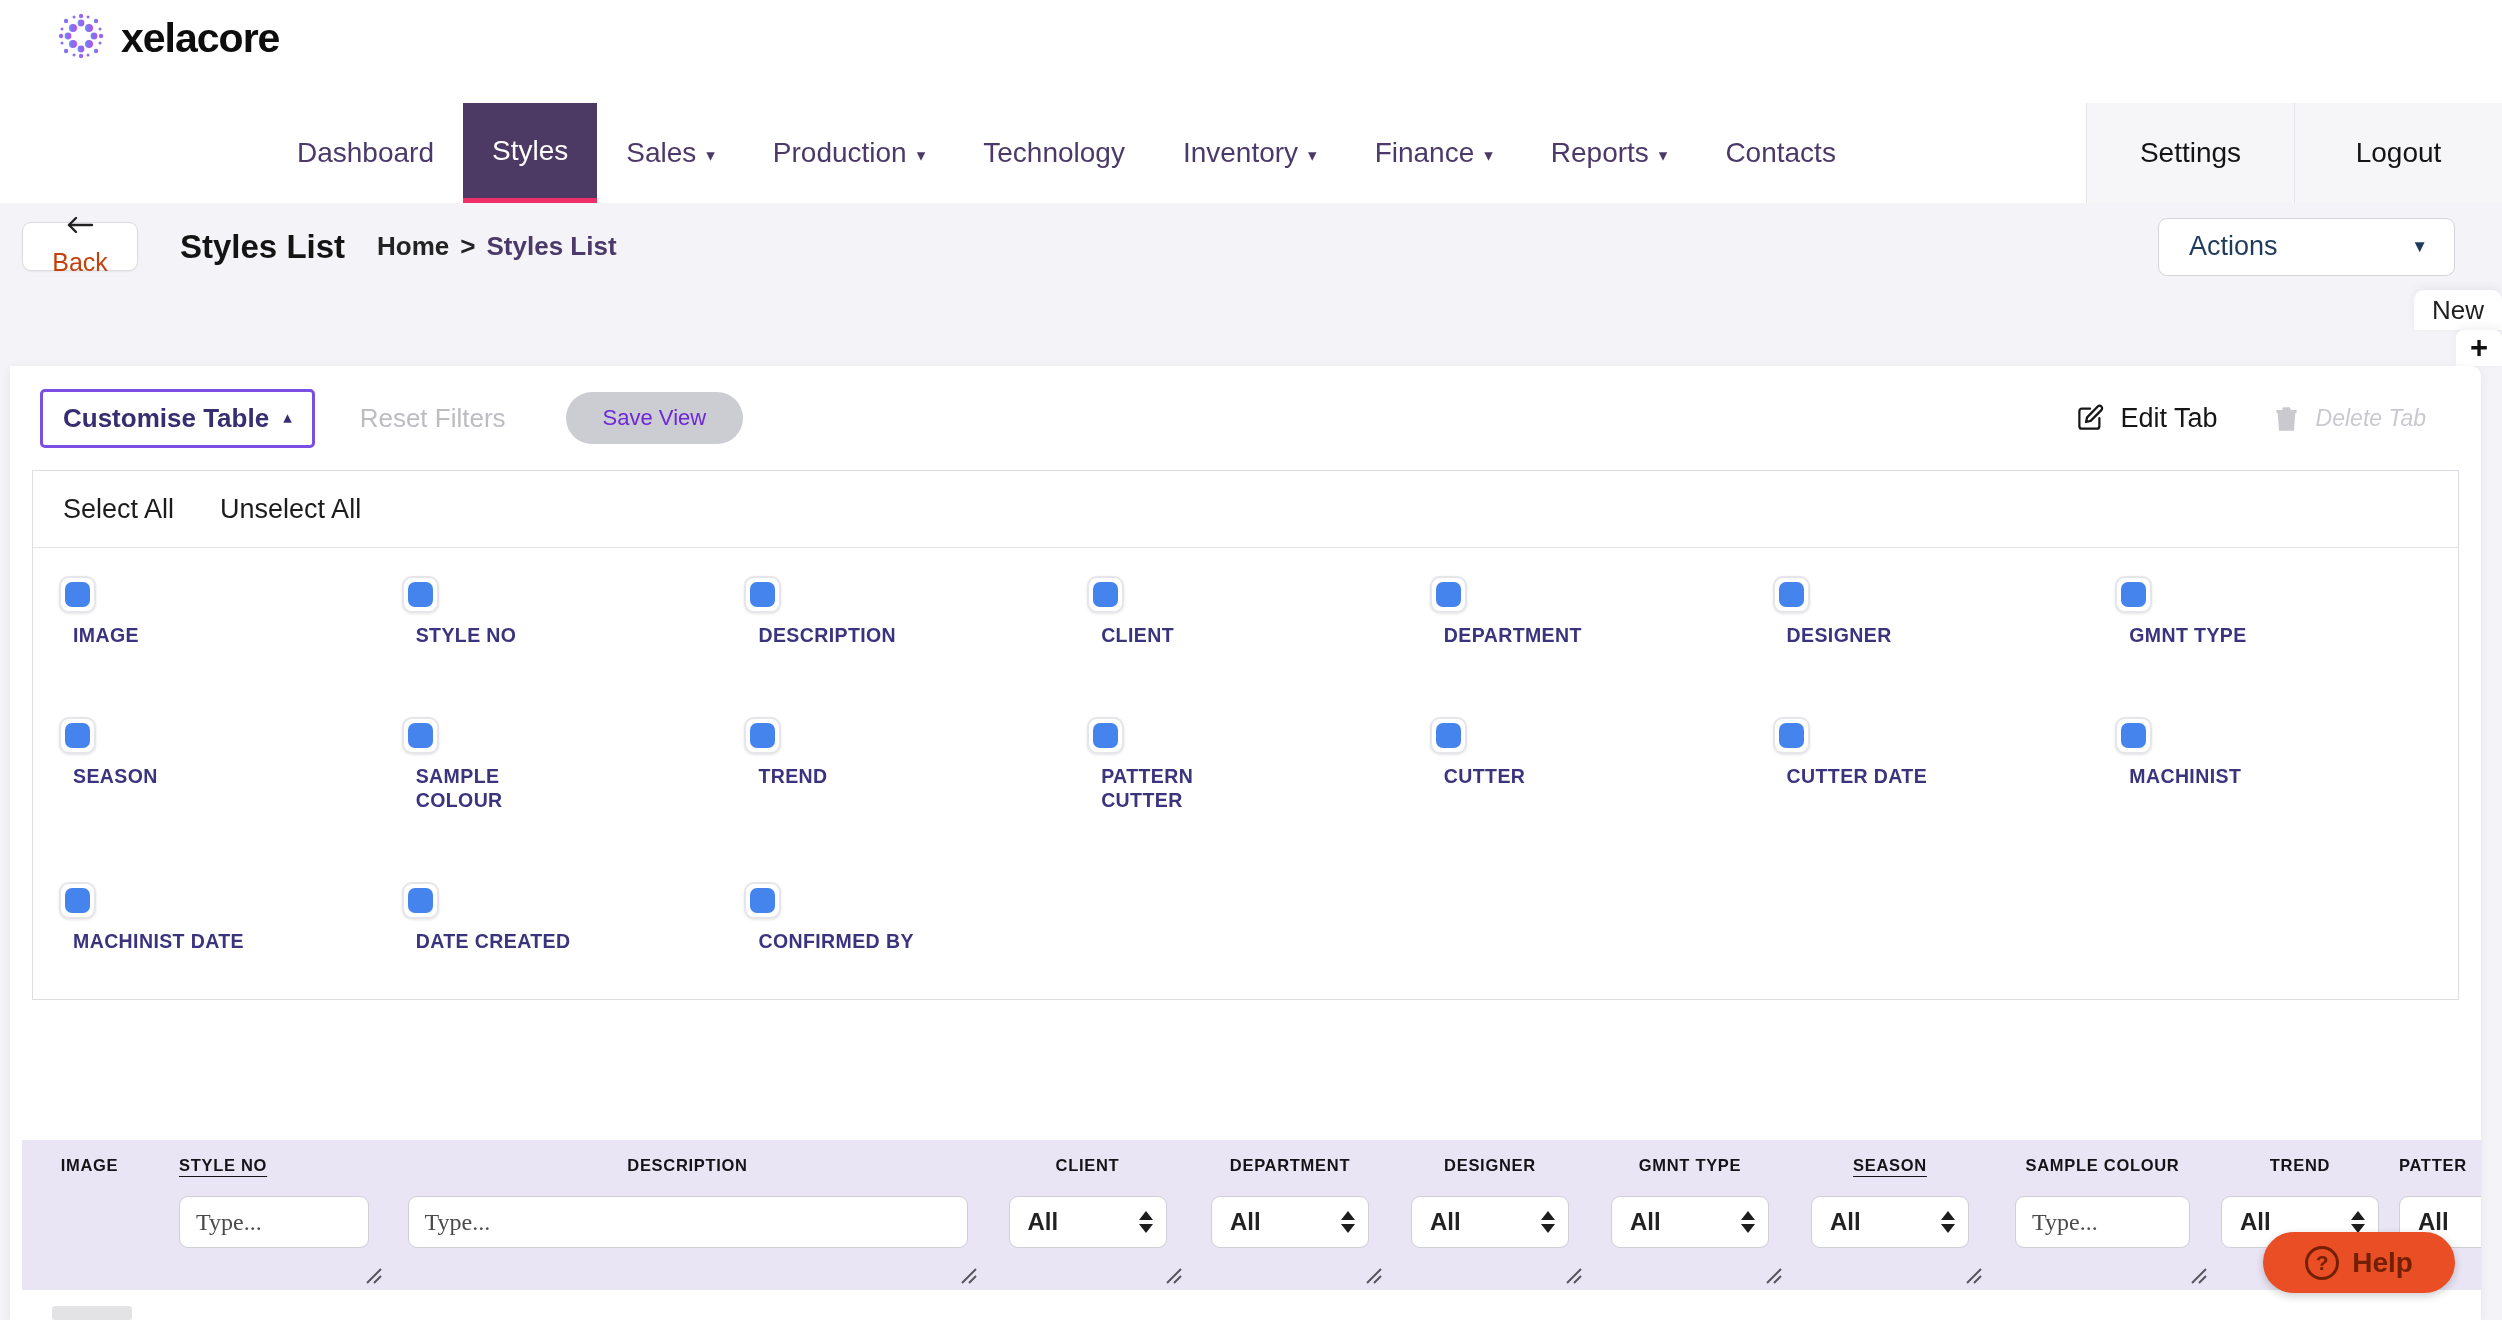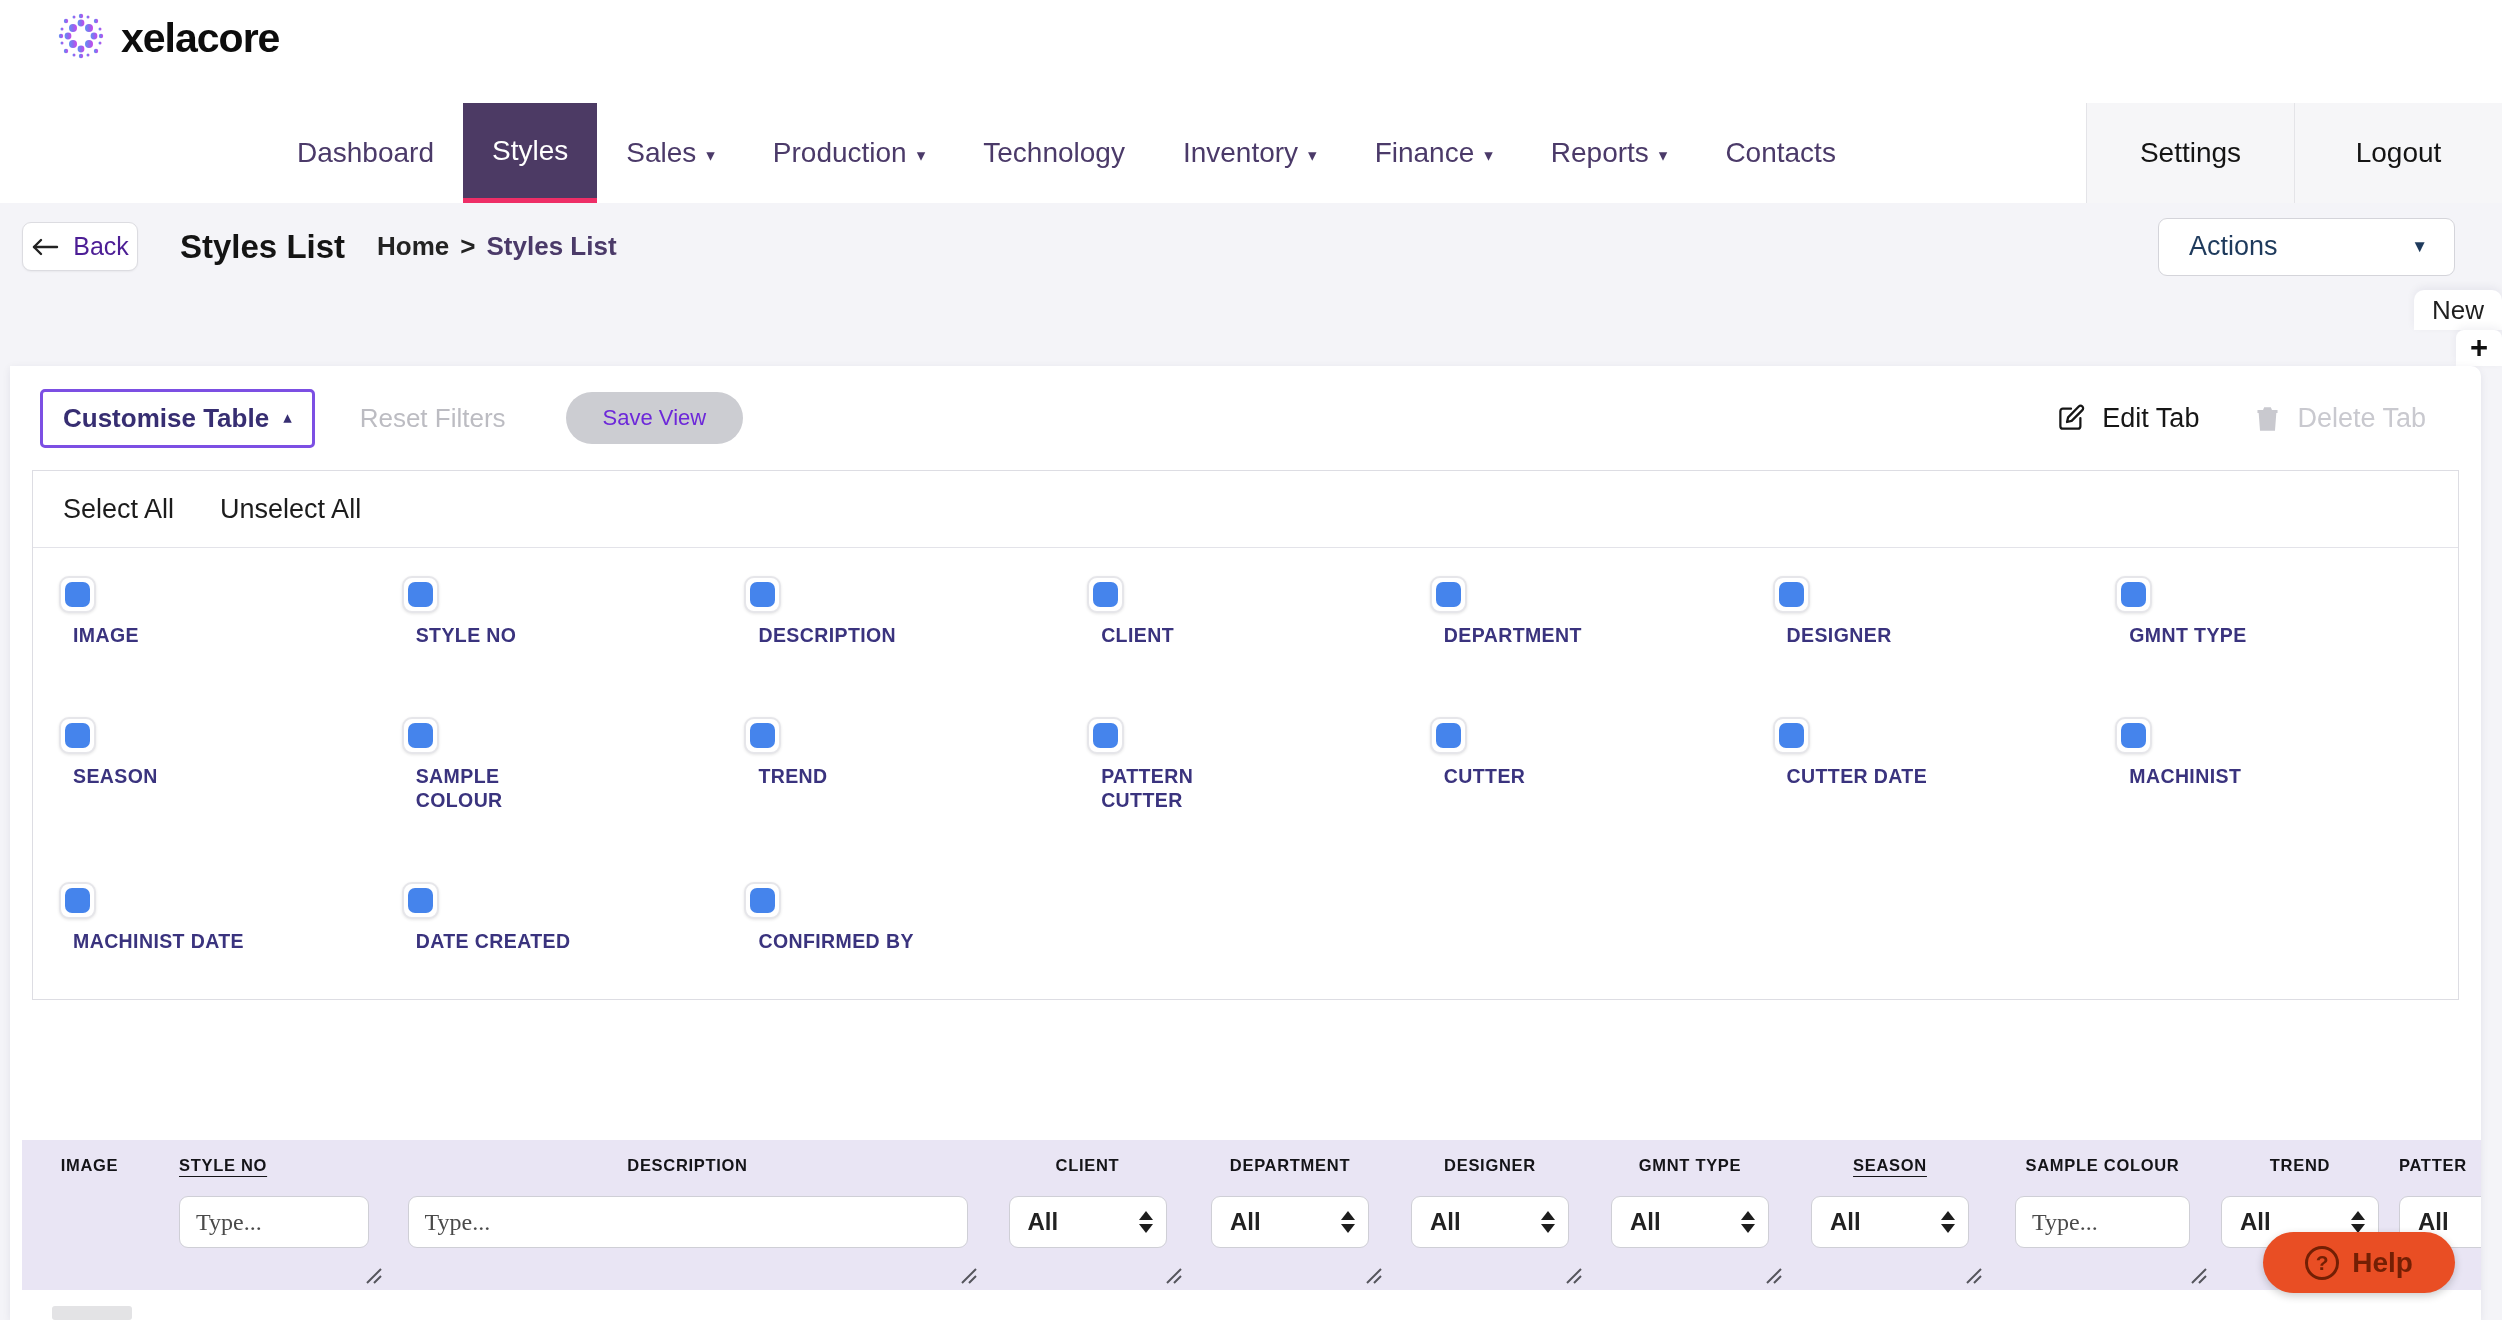--- a/index.html
+++ b/index.html
@@ -15,21 +15,21 @@
   .logo-text { font-size:41px; font-weight:800; color:#0d0d0d; letter-spacing:-1px; }
   .nav { position:absolute; left:268px; right:0; bottom:0; height:100px; display:flex; align-items:stretch; }
   .nav-item { display:flex; align-items:center; padding:0 29px; font-size:28px; color:#4b3a69; cursor:pointer; white-space:nowrap; }
   .nav-item.active { background:#4c3a64; color:#fff; border-bottom:5px solid #ee2e67; }
   .nav-caret { font-size:17px; margin-left:10px; transform:translateY(2px); }
   .nav-spacer { flex:1; }
   .nav-right-item { display:flex; align-items:center; justify-content:center; width:208px; background:#f6f6f8; border-left:1px solid #e4e4e8; font-size:28px; color:#141414; cursor:pointer; }
 
   
   .titlebar { height:87px; background:#f4f4f8; display:flex; align-items:center; padding:0 47px 0 22px; }
-  .back-btn { display:flex; align-items:center; gap:14px; width:116px; height:49px; background:#fff; border:1px solid #dcdce1; border-radius:9px; justify-content:center; font-size:25px; color:#4c1d95; cursor:pointer; box-shadow:0 1px 2px rgba(0,0,0,.05); }
+  .back-btn { display:flex; align-items:center; gap:14px; width:116px; height:49px; background:#fff; border:1px solid #dcdce1; border-radius:9px; justify-content:center; font-size:25px; color:#c2410c; cursor:pointer; box-shadow:0 1px 2px rgba(0,0,0,.05);flex-direction:column; }
   .page-title { margin-left:42px; font-size:33px; font-weight:700; color:#141414; }
   .breadcrumb { margin-left:32px; font-size:26px; display:flex; gap:11px; align-items:center; }
   .bc-home { color:#232323; font-weight:600; cursor:pointer; }
   .bc-sep { color:#232323; font-weight:700; }
   .bc-current { color:#4b3a69; font-weight:700; }
   .actions-btn { margin-left:auto; width:297px; height:58px; background:#fff; border:1px solid #d4d4da; border-radius:9px; display:flex; align-items:center; padding:0 26px 0 30px; font-size:27px; color:#1e3a5c; cursor:pointer; }
   .actions-caret { margin-left:auto; font-size:17px; color:#1e3a5c; }
 
   
   .tabstrip { height:76px; padding-left:10px; display:flex; align-items:flex-end;flex-direction:column; }
@@ -37,21 +37,21 @@
   .tab-add { width:46px; height:47px; margin-left:7px; background:#fff; border-radius:8px 8px 0 0; display:flex; align-items:center; justify-content:center; font-size:31px; font-weight:700; color:#111; box-shadow:0 -3px 8px rgba(20,20,60,.06); cursor:pointer; }
 
   
   .card { margin:0 21px 0 10px; height:954px; background:#fff; border-radius:0 10px 0 0; box-shadow:0 2px 8px rgba(30,30,70,.08); overflow:hidden; position:relative; }
   .toolbar { height:104px; display:flex; align-items:center; padding:0 30px; }
   .customise-btn { display:flex; align-items:center; border:3px solid #7c4fe3; border-radius:5px; padding:11px 20px; font-size:26px; font-weight:600; color:#372e72; cursor:pointer; background:#fff; }
   .customise-caret { font-size:17px; margin-left:14px; transform:translateY(-1px); }
   .reset-filters { margin-left:45px; font-size:26px; color:#bcbcc2; cursor:pointer; }
   .save-view { margin-left:60px; background:#cccdd2; color:#6d28d9; font-size:22px; padding:13px 37px; border-radius:32px; cursor:pointer; }
   .edit-tab { margin-left:auto; display:flex; align-items:center; gap:16px; font-size:27px; color:#161616; cursor:pointer; }
-  .delete-tab { margin-left:55px; margin-right:25px; display:flex; align-items:center; gap:16px; font-size:27px; color:#c9c9cf; cursor:pointer; }
+  .delete-tab { margin-left:55px; margin-right:25px; display:flex; align-items:center; gap:16px; font-size:23px; color:#c9c9cf; cursor:pointer;font-style:italic; }
 
   
   .panel { margin:0 22px; border:1px solid #dddde3; }
   .panel-header { height:77px; display:flex; align-items:center; gap:46px; padding:0 30px; border-bottom:1px solid #e3e3e9; font-size:27px; color:#1c1c1c; font-weight:500; }
   .panel-link { cursor:pointer; }
   .chk-grid { display:grid; grid-template-columns:repeat(7,1fr); row-gap:70px; padding:28px 0 46px 26px; }
   .chk-item { }
   .chk-box { width:37px; height:37px; background:#fff; border:2px solid #e6e6ea; border-radius:10px; box-shadow:0 1px 3px rgba(0,0,0,.10); display:flex; align-items:center; justify-content:center; cursor:pointer; }
   .chk-fill { width:25px; height:25px; background:#4584ec; border-radius:7px; }
   .chk-label { margin:10px 0 0 14px; width:172px; font-size:19.5px; line-height:24px; font-weight:700; color:#3a337e; letter-spacing:.4px; }

